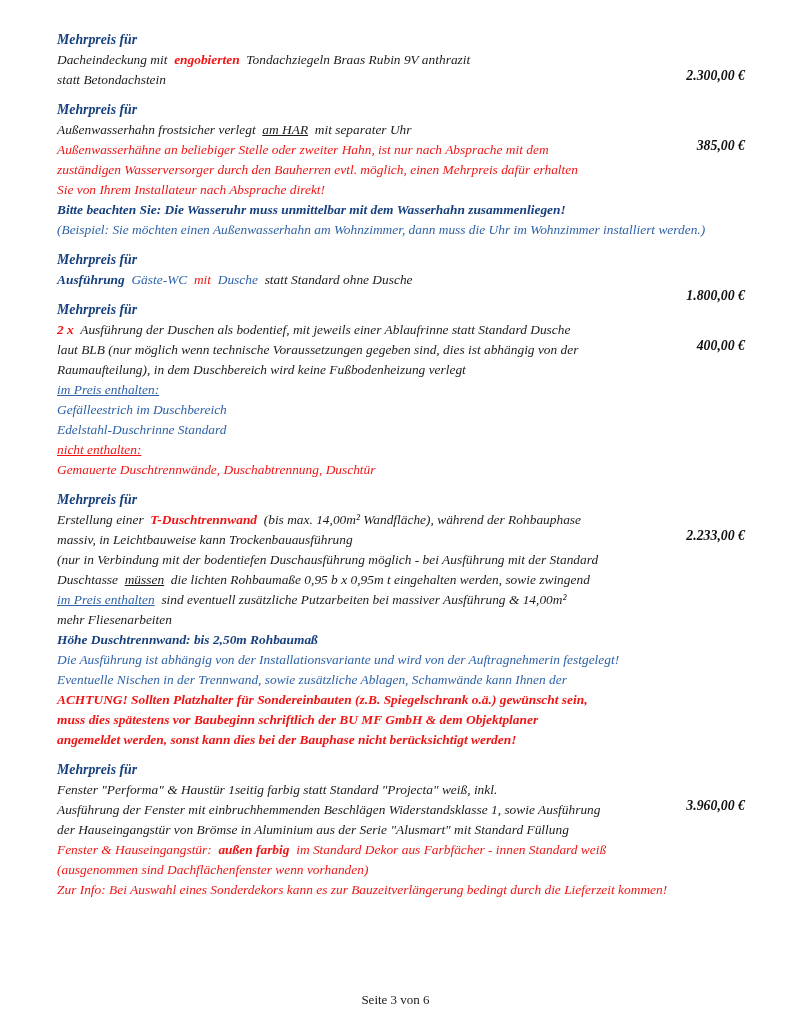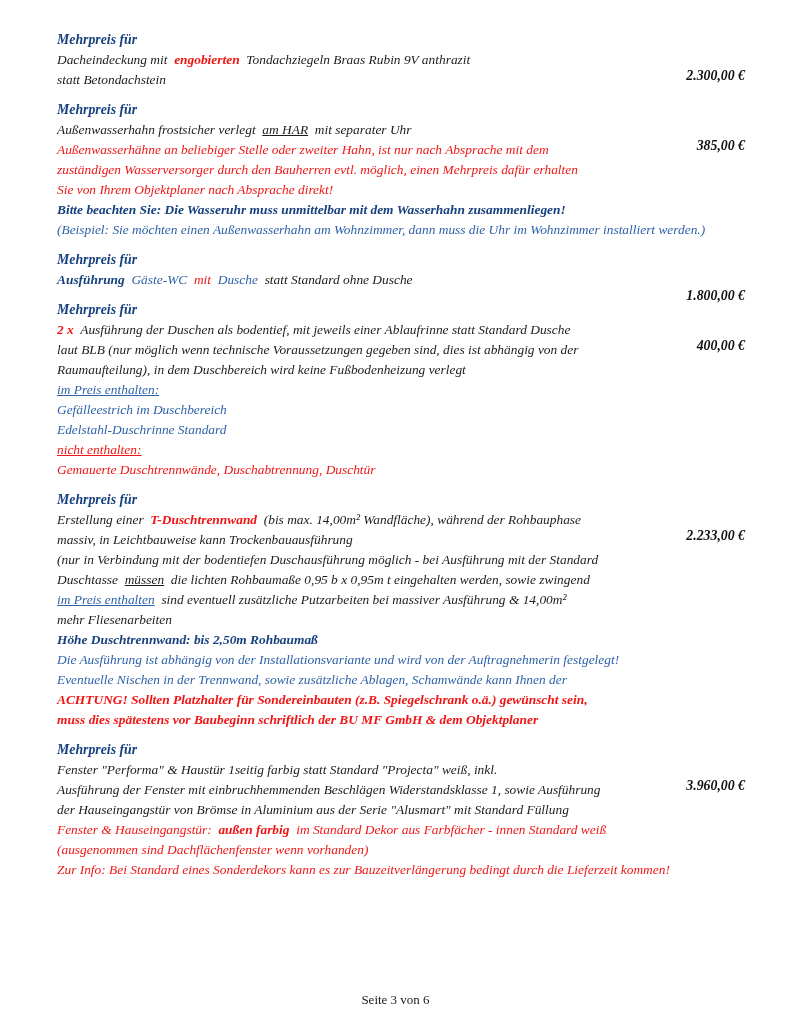--- a/index.html
+++ b/index.html
@@ -78,21 +78,21 @@
           <p class="line"><span class="blk">statt Betondachstein</span></p>
         </div>
       </section>
       <section class="price-section">
         <h2 class="heading">Mehrpreis für</h2>
         <div class="section-body">
           <div class="price">385,00 €</div>
           <p class="line"><span class="blk">Außenwasserhahn frostsicher verlegt  </span><span class="blku">am HAR</span><span class="blk">  mit separater Uhr</span></p>
           <p class="line"><span class="red">Außenwasserhähne an beliebiger Stelle oder zweiter Hahn, ist nur nach Absprache mit dem</span></p>
           <p class="line"><span class="red">zuständigen Wasserversorger durch den Bauherren evtl. möglich, einen Mehrpreis dafür erhalten</span></p>
-          <p class="line"><span class="red">Sie von Ihrem Objektplaner nach Absprache direkt!</span></p>
+          <p class="line"><span class="red">Sie von Ihrem Installateur nach Absprache direkt!</span></p>
           <p class="line"><span class="blueb">Bitte beachten Sie: Die Wasseruhr muss unmittelbar mit dem Wasserhahn zusammenliegen!</span></p>
           <p class="line"><span class="blue">(Beispiel: Sie möchten einen Außenwasserhahn am Wohnzimmer, dann muss die Uhr im Wohnzimmer installiert werden.)</span></p>
         </div>
       </section>
       <section class="price-section">
         <h2 class="heading">Mehrpreis für</h2>
         <div class="section-body">
           <div class="price">1.800,00 €</div>
           <p class="line"><span class="blueb">Ausführung</span><span class="blue">  Gäste-WC  </span><span class="red">mit</span><span class="blue">  Dusche  </span><span class="blk">statt Standard ohne Dusche</span></p>
         </div>
@@ -119,31 +119,32 @@
           <p class="line"><span class="blk">massiv, in Leichtbauweise kann Trockenbauausführung</span></p>
           <p class="line"><span class="blk">(nur in Verbindung mit der bodentiefen Duschausführung möglich - bei Ausführung mit der Standard</span></p>
           <p class="line"><span class="blk">Duschtasse  </span><span class="blku">müssen</span><span class="blk">  die lichten Rohbaumaße 0,95 b x 0,95m t eingehalten werden, sowie zwingend</span></p>
           <p class="line"><span class="blueu">im Preis enthalten</span><span class="blk">  sind eventuell zusätzliche Putzarbeiten bei massiver Ausführung &amp; 14,00m²</span></p>
           <p class="line"><span class="blk">mehr Fliesenarbeiten</span></p>
           <p class="line"><span class="blueb">Höhe Duschtrennwand: bis 2,50m Rohbaumaß</span></p>
           <p class="line"><span class="blue">Die Ausführung ist abhängig von der Installationsvariante und wird von der Auftragnehmerin festgelegt!</span></p>
           <p class="line"><span class="blue">Eventuelle Nischen in der Trennwand, sowie zusätzliche Ablagen, Schamwände kann Ihnen der</span></p>
           <p class="line"><span class="redb">ACHTUNG! Sollten Platzhalter für Sondereinbauten (z.B. Spiegelschrank o.ä.) gewünscht sein,</span></p>
           <p class="line"><span class="redb">muss dies spätestens vor Baubeginn schriftlich der BU MF GmbH &amp; dem Objektplaner</span></p>
+          <p class="line"><span class="redb">angemeldet werden, sonst kann dies bei der Bauphase nicht berücksichtigt werden!</span></p>
         </div>
       </section>
       <section class="price-section">
         <h2 class="heading">Mehrpreis für</h2>
         <div class="section-body">
           <div class="price">3.960,00 €</div>
           <p class="line"><span class="blk">Fenster "Performa" &amp; Haustür 1seitig farbig statt Standard "Projecta" weiß, inkl.</span></p>
           <p class="line"><span class="blk">Ausführung der Fenster mit einbruchhemmenden Beschlägen Widerstandsklasse 1, sowie Ausführung</span></p>
           <p class="line"><span class="blk">der Hauseingangstür von Brömse in Aluminium aus der Serie "Alusmart" mit Standard Füllung</span></p>
           <p class="line"><span class="red">Fenster &amp; Hauseingangstür:  </span><span class="redb">außen farbig</span><span class="red">  im Standard Dekor aus Farbfächer - innen Standard weiß</span></p>
           <p class="line"><span class="red">(ausgenommen sind Dachflächenfenster wenn vorhanden)</span></p>
-          <p class="line"><span class="red">Zur Info: Bei Standard eines Sonderdekors kann es zur Bauzeitverlängerung bedingt durch die Lieferzeit kommen!</span></p>
+          <p class="line"><span class="red">Zur Info: Bei Auswahl eines Sonderdekors kann es zur Bauzeitverlängerung bedingt durch die Lieferzeit kommen!</span></p>
         </div>
       </section>
     </main>
   <footer class="page-footer">
     <span>Seite 3 von 6</span>
   </footer>
 </div>
 
 </body></html>

